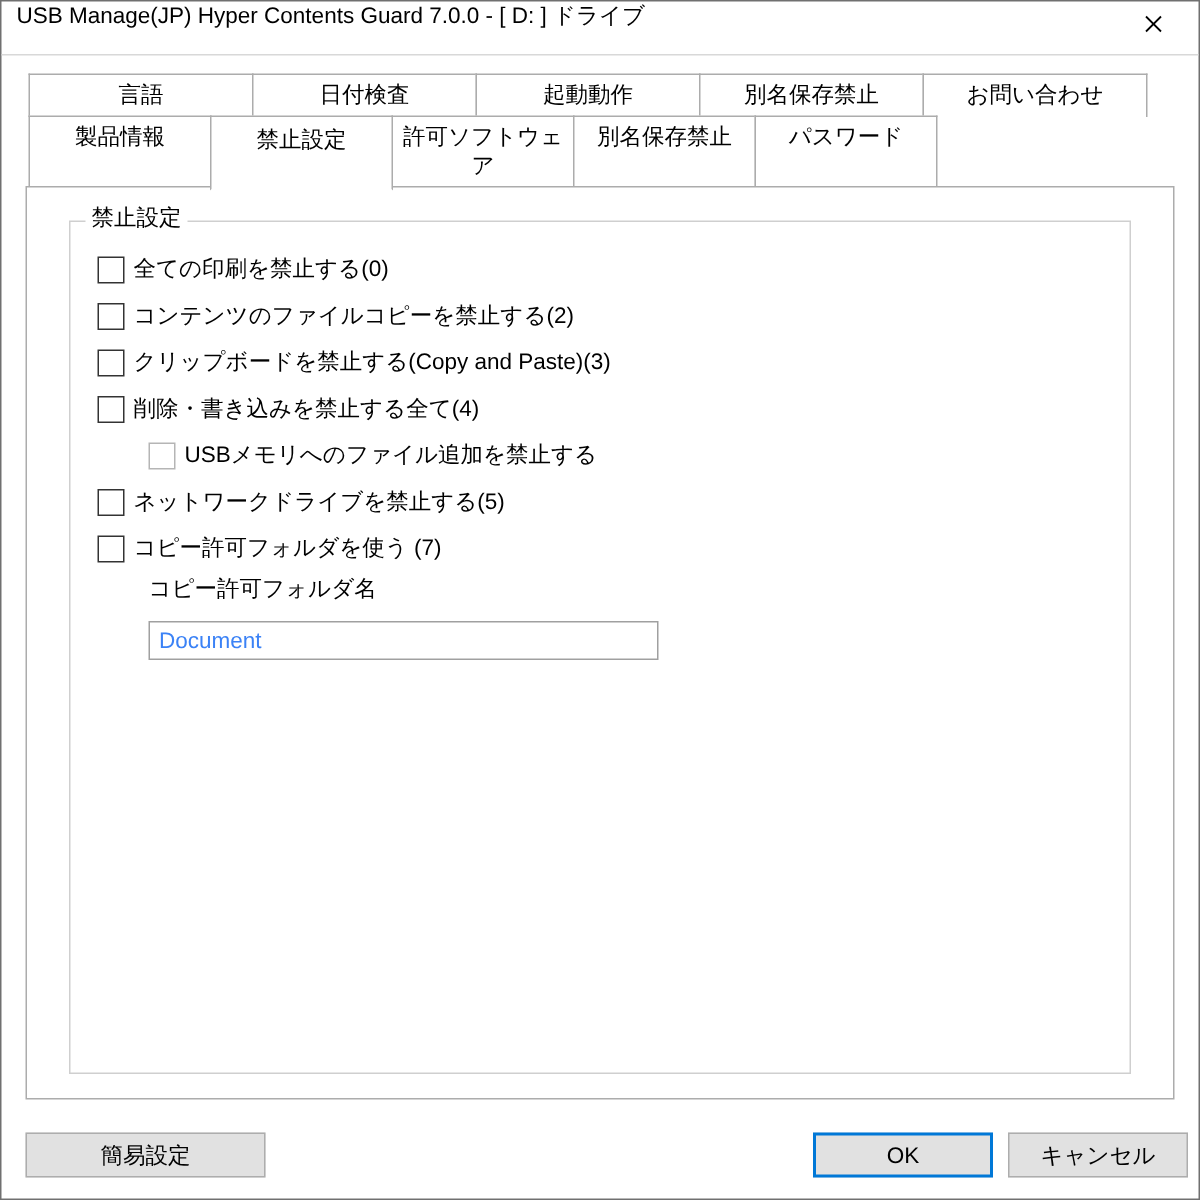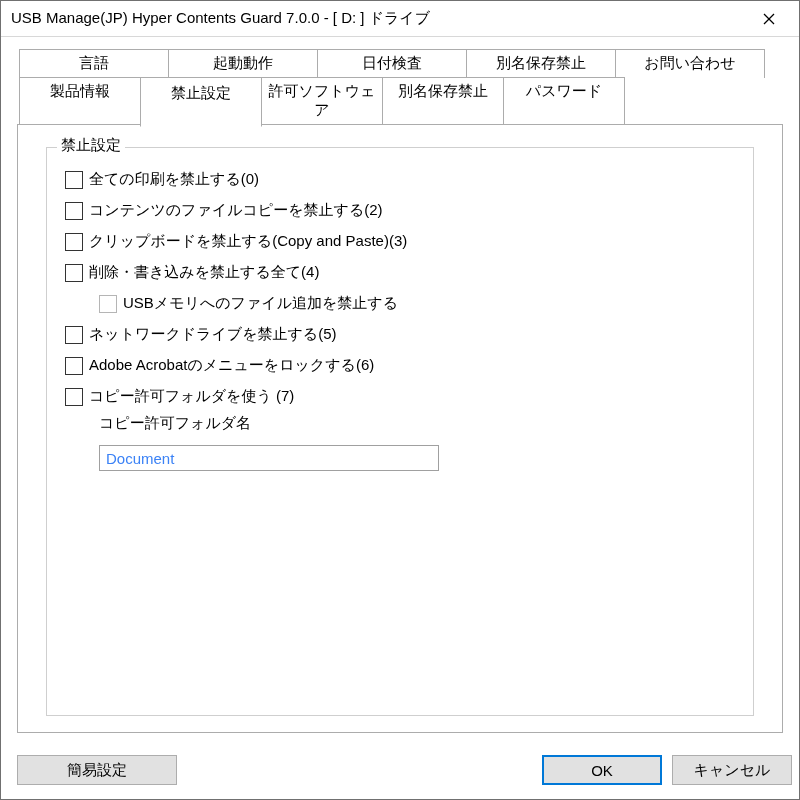--- a/index.html
+++ b/index.html
@@ -11,21 +11,21 @@
     color: #000;
   }
   .window {
     width: 800px; height: 800px;
     border: 1px solid #707070;
     display: flex; flex-direction: column;
     background: #fff;
   }
   .titlebar {
     height: 36px;
-    display: flex; align-items: center;
+    display: flex; 
     padding: 0 8px 0 10px;
     border-bottom: 1px solid #d8d8d8;
   }
   .titlebar-title { flex: 1; font-size: 15px; }
   .close-btn {
     width: 44px; height: 30px;
     display: flex; align-items: center; justify-content: center;
     font-size: 16px; font-weight: 300;
     cursor: pointer;
   }
@@ -152,22 +152,22 @@
           <line x1="1" y1="1" x2="11" y2="11" stroke="#000" stroke-width="1.2"></line>
           <line x1="11" y1="1" x2="1" y2="11" stroke="#000" stroke-width="1.2"></line>
         </svg>
     </div>
   </div>
 
   <div class="content">
     <div class="tabs">
       <div class="tabrow row1">
         <div class="tab">言語</div>
+        <div class="tab">日付検査</div>
         <div class="tab">起動動作</div>
-        <div class="tab">日付検査</div>
         <div class="tab">別名保存禁止</div>
         <div class="tab">お問い合わせ</div>
       </div>
       <div class="tabrow row2">
         <div class="tab">製品情報</div>
         <div class="tab active">禁止設定</div>
         <div class="tab">許可ソフトウェア</div>
         <div class="tab">別名保存禁止</div>
         <div class="tab">パスワード</div>
       </div>
@@ -202,24 +202,20 @@
           <div class="check-row indent">
             <div class="checkbox disabled"></div>
             <div class="check-label">USBメモリへのファイル追加を禁止する</div>
           </div>
 
           <div class="check-row">
             <div class="checkbox"></div>
             <div class="check-label">ネットワークドライブを禁止する(5)</div>
           </div>
 
-          <div class="check-row">
-            <div class="checkbox"></div>
-            <div class="check-label">Adobe Acrobatのメニューをロックする(6)</div>
-          </div>
 
           <div class="check-row">
             <div class="checkbox"></div>
             <div class="check-label">コピー許可フォルダを使う (7)</div>
           </div>
 
           <div class="folder-label-row">コピー許可フォルダ名</div>
           <div class="folder-input-row">
             <input class="folder-input" type="text" disabled="" value="Document" style="">
           </div>

